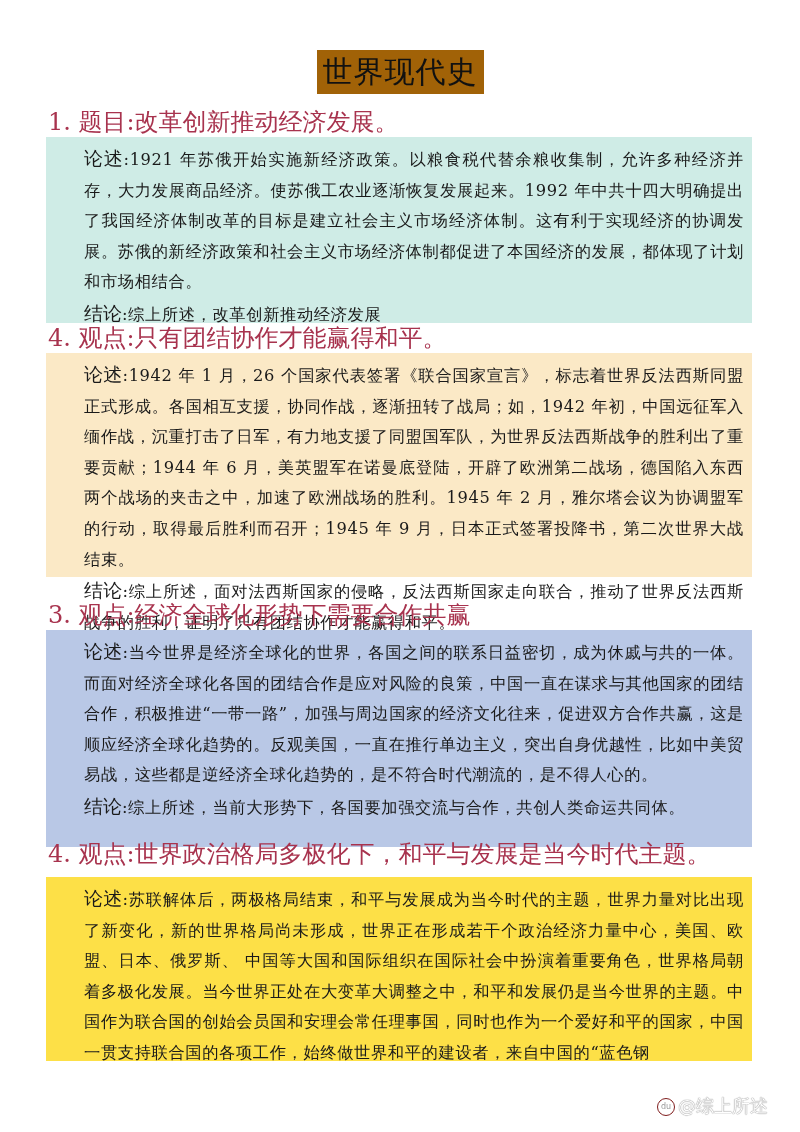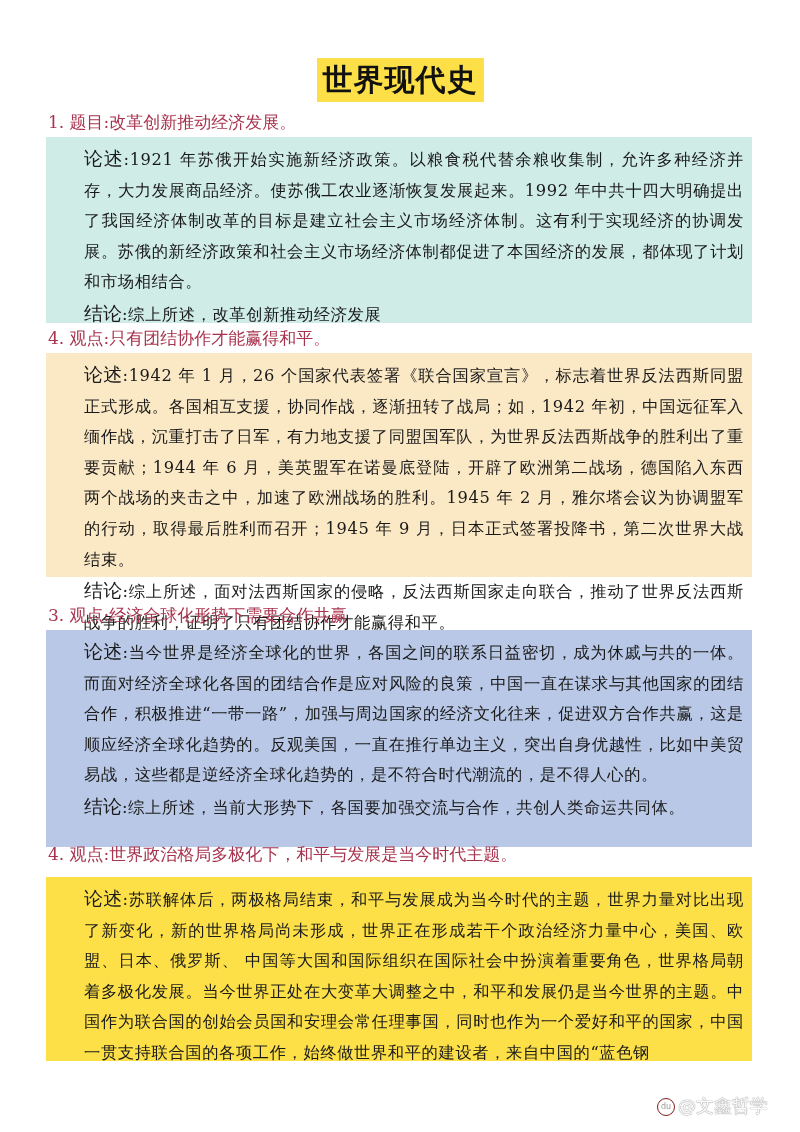--- a/index.html
+++ b/index.html
@@ -17,33 +17,32 @@
     }
     .title-wrap {
       position: absolute;
       top: 50px;
       left: 0;
       width: 800px;
       text-align: center;
     }
     .title {
       display: inline-block;
-      background: #fde047;
+      background: #a16207;
       padding: 2px 6px;
       font-size: 30px;
-      font-weight: bold;
+      font-weight: normal;
       letter-spacing: 1px;
       line-height: 40px;
       color: #111;
-      margin-top: 8px;
     }
     .heading {
       position: absolute;
       left: 48px;
-      font-size: 17px;
+      font-size: 24px;
       line-height: 28px;
       color: #a8334e;
       white-space: nowrap;
     }
     .panel {
       position: absolute;
       left: 46px;
       width: 706px;
       box-sizing: border-box;
       padding: 6px 8px 0 8px;
@@ -121,14 +120,14 @@
   <p class="indent"><span class="lead">论述</span><span>:当今世界是经济全球化的世界，各国之间的联系日益密切，成为休戚与共的一体。而面对经济全球化各国的团结合作是应对风险的良策，中国一直在谋求与其他国家的团结合作，积极推进“一带一路”，加强与周边国家的经济文化往来，促进双方合作共赢，这是顺应经济全球化趋势的。反观美国，一直在推行单边主义，突出自身优越性，比如中美贸易战，这些都是逆经济全球化趋势的，是不符合时代潮流的，是不得人心的。</span></p>
   <p class="indent"><span class="lead">结论</span><span>:综上所述，当前大形势下，各国要加强交流与合作，共创人类命运共同体。</span></p>
 </div>
 
 <div class="heading h4">4. 观点:世界政治格局多极化下，和平与发展是当今时代主题。</div>
 <div class="panel p4">
   <p class="indent"><span class="lead">论述</span><span>:苏联解体后，两极格局结束，和平与发展成为当今时代的主题，世界力量对比出现了新变化，新的世界格局尚未形成，世界正在形成若干个政治经济力量中心，美国、欧盟、日本、俄罗斯、 中国等大国和国际组织在国际社会中扮演着重要角色，世界格局朝着多极化发展。当今世界正处在大变革大调整之中，和平和发展仍是当今世界的主题。中国作为联合国的创始会员国和安理会常任理事国，同时也作为一个爱好和平的国家，中国一贯支持联合国的各项工作，始终做世界和平的建设者，来自中国的“蓝色钢</span></p>
 </div>
 
 <div class="watermark">
-  <span class="paw">du</span><span>@文鑫哲学</span>
+  <span class="paw">du</span><span>@综上所述</span>
 </div>
 
 </body></html>

